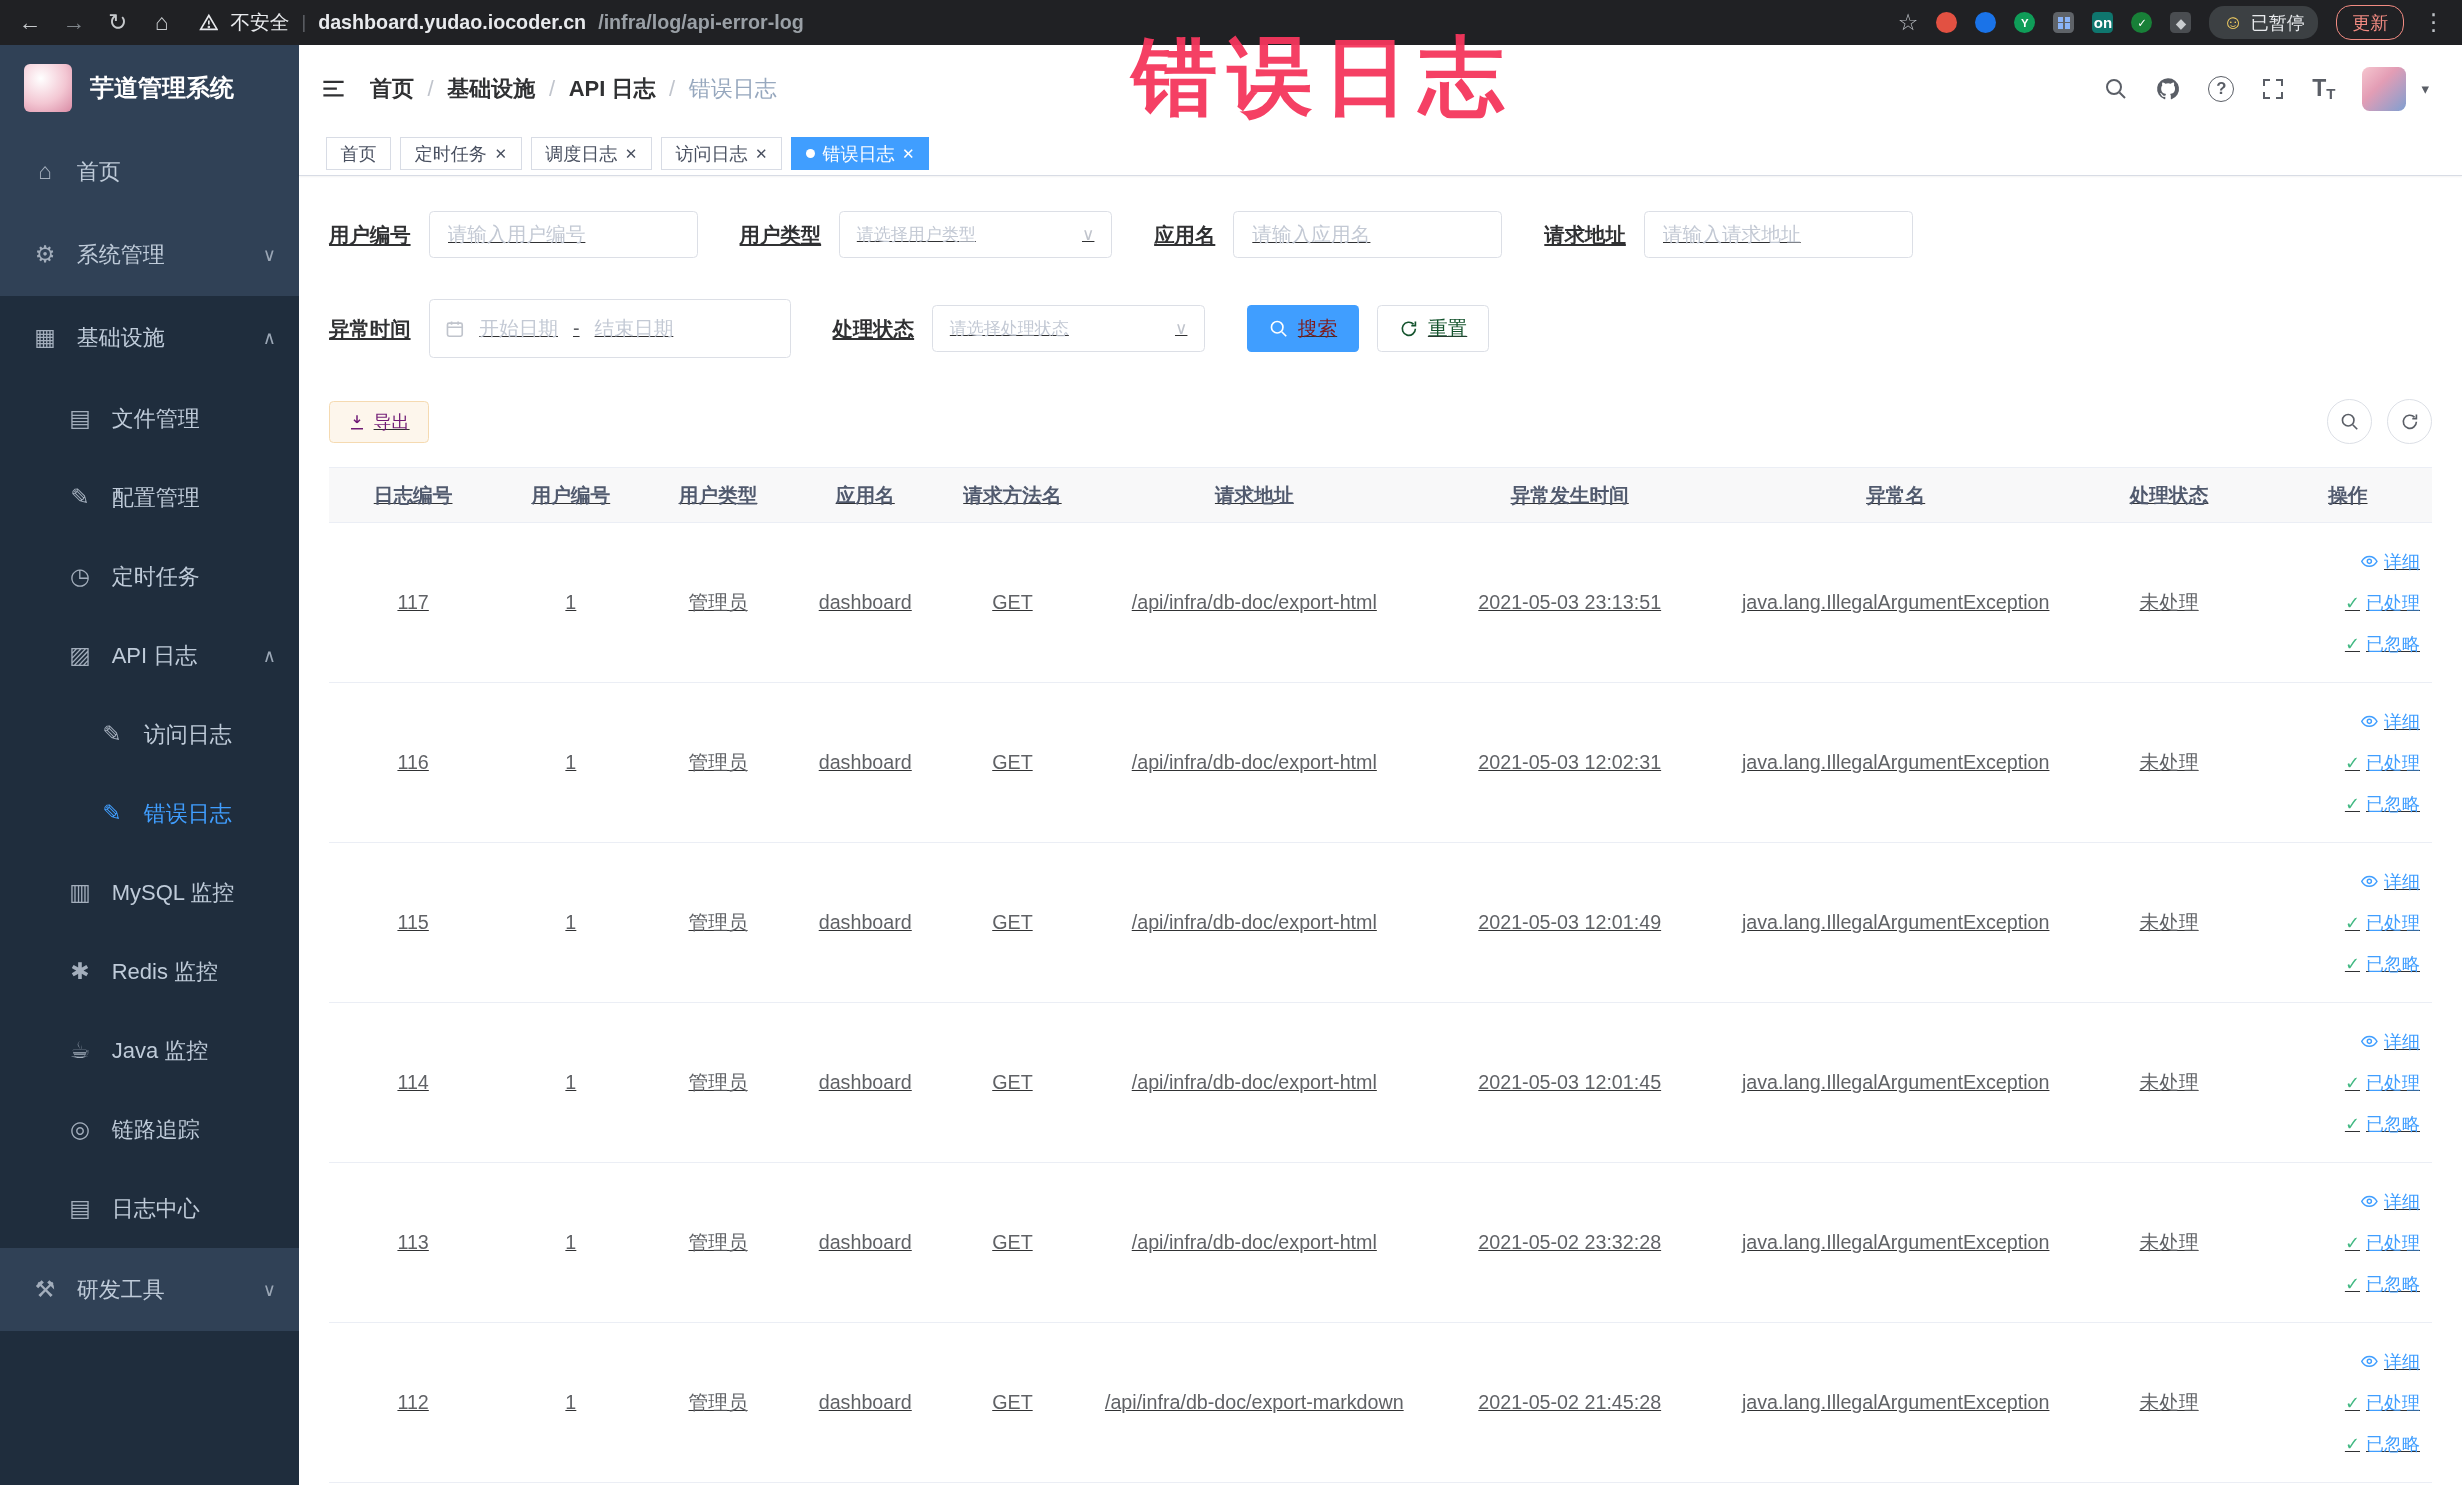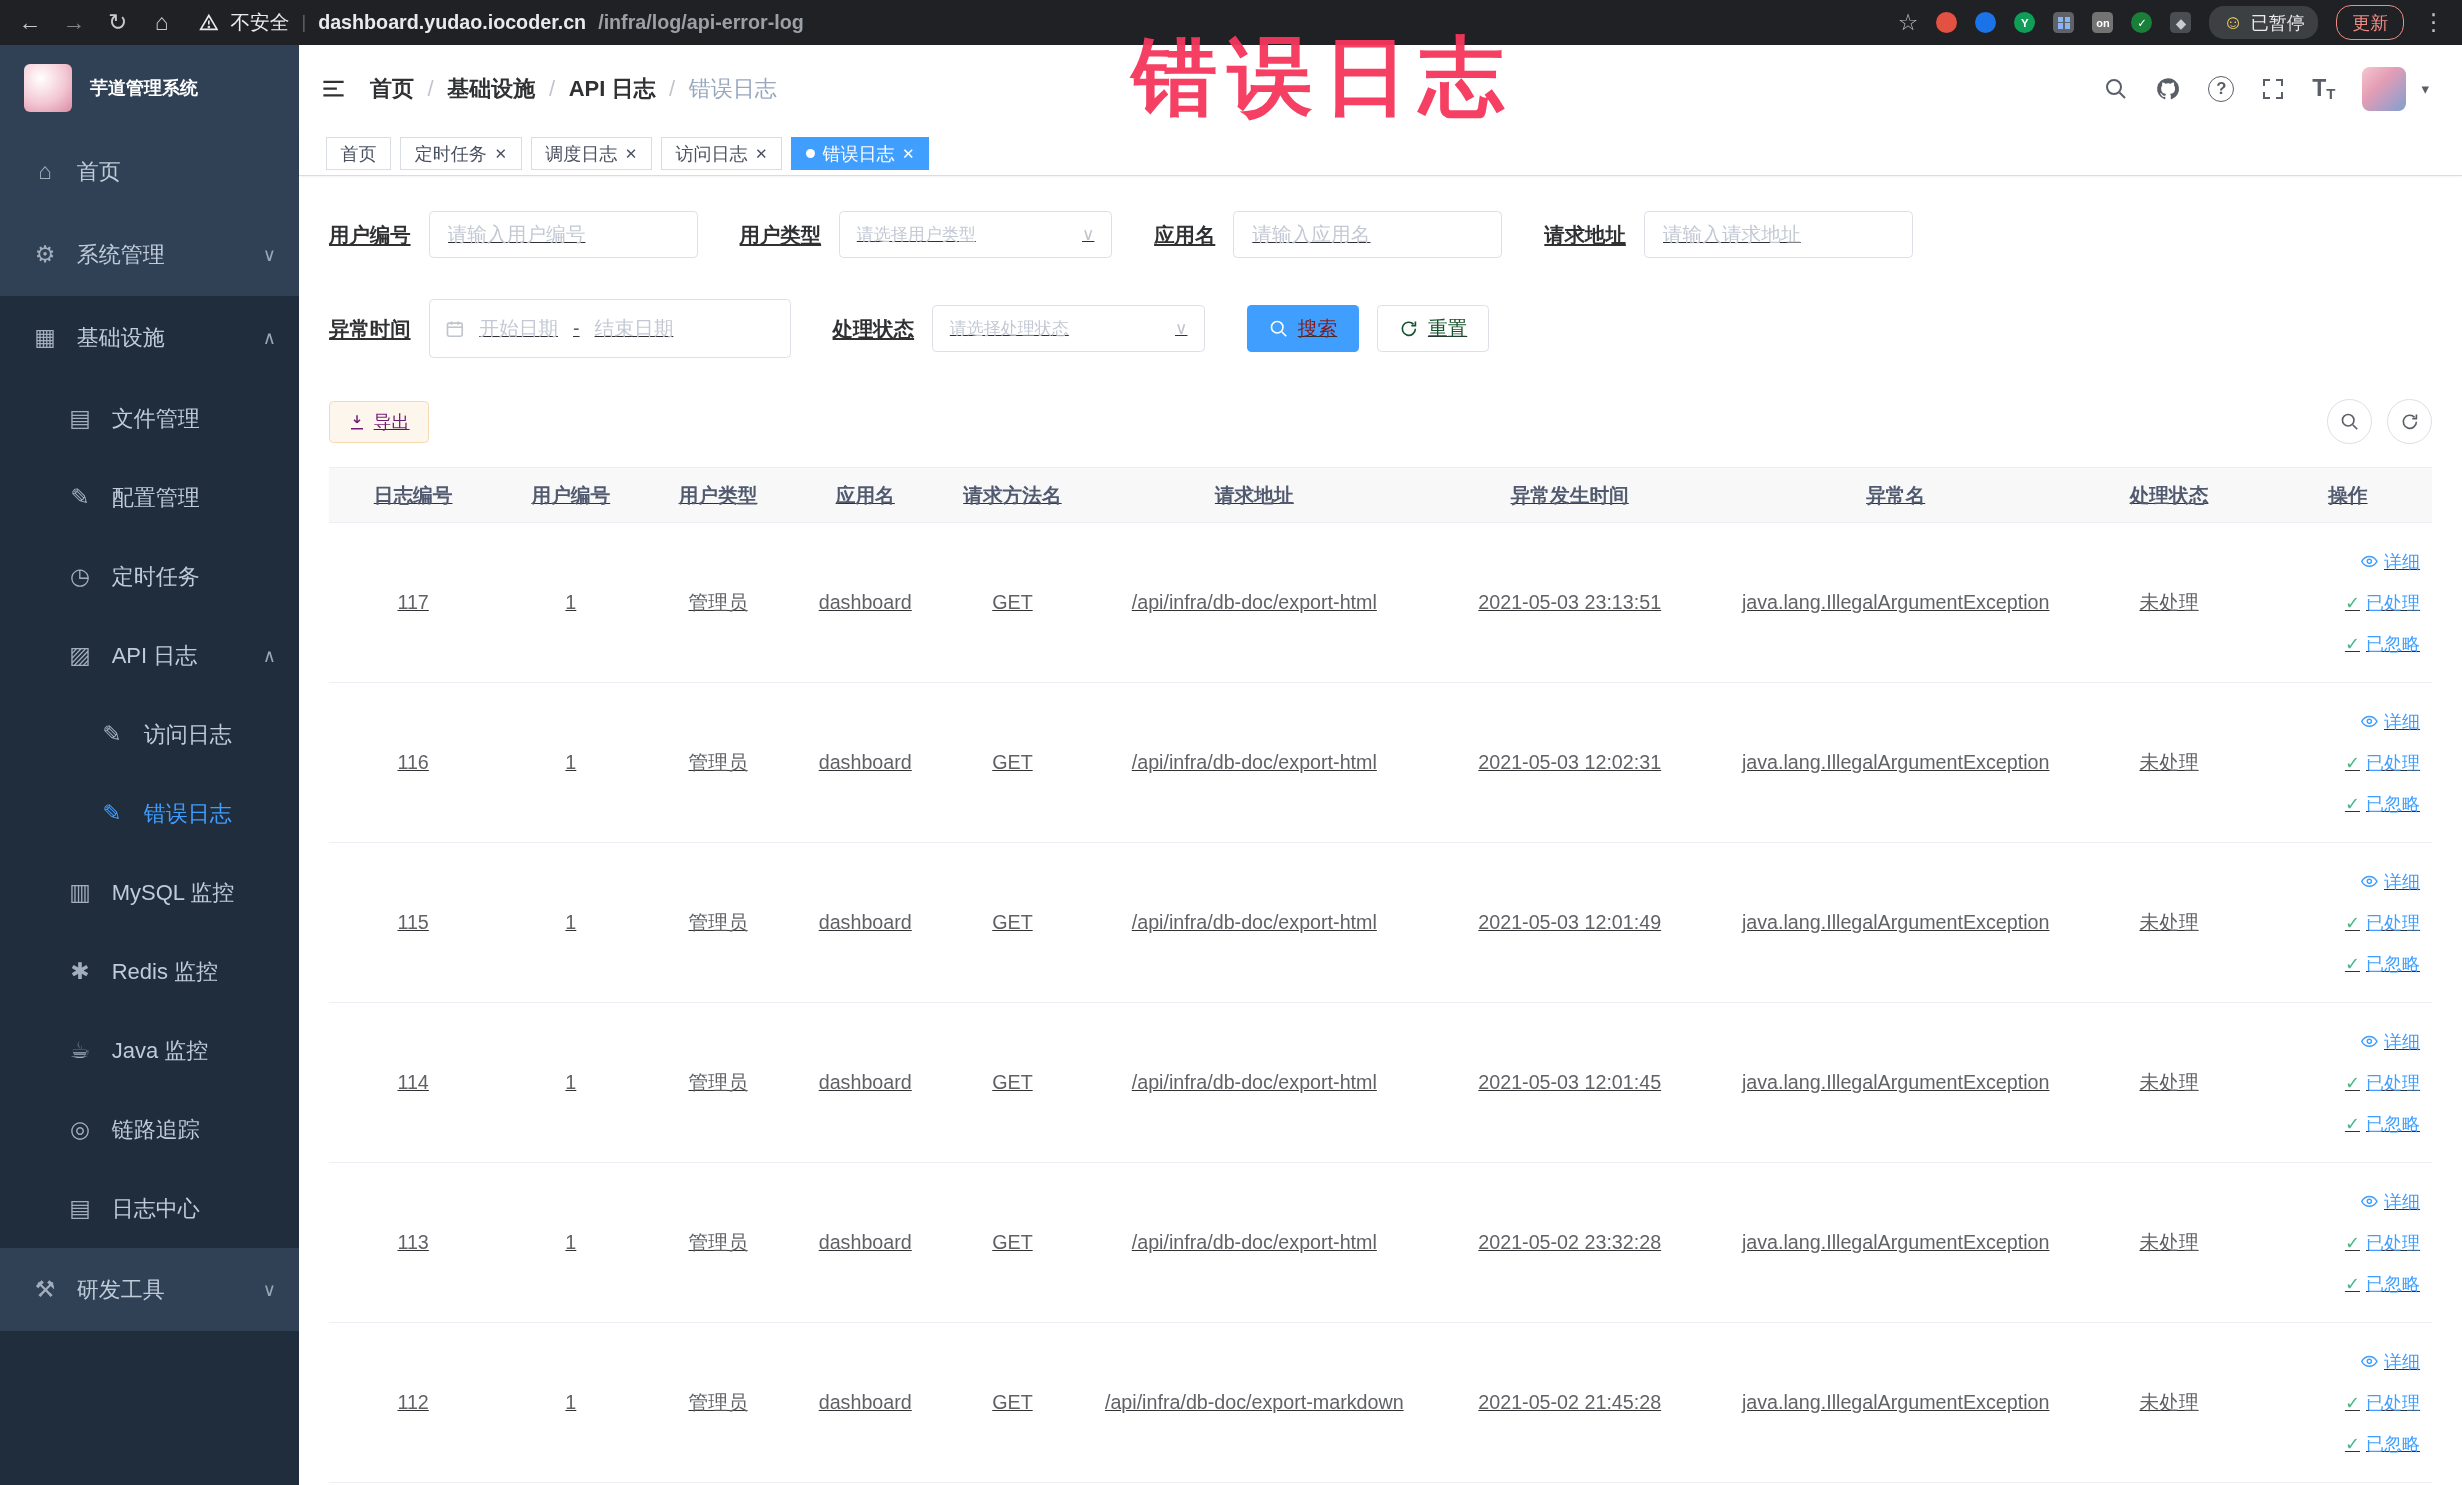--- a/index.html
+++ b/index.html
@@ -23,40 +23,40 @@
   .chrome-right { margin-left:auto; display:flex; align-items:center; gap:18px; }
   .star { font-size:23px; color:#bdc1c6; cursor:pointer; }
   .ext { width:21px; height:21px; border-radius:50%; display:flex; align-items:center;
     justify-content:center; font-size:11.4px; color:#fff; font-weight:700; cursor:pointer; }
   .ext-red { background:#e25142; }
   .ext-blue { background:#1a73e8; }
   .ext-green { background:#0f9d58; }
   .ext-grid { border-radius:4.5px; background:#5f6368; }
   .ext-grid .g { width:12px; height:12px; display:grid; grid-template-columns:5.3px 5.3px; gap:1.5px; }
   .ext-grid .g i { background:#8ab4f8; width:5.3px; height:5.3px; display:block; }
-  .ext-on { border-radius:4.5px; background:#737373; font-size:11px; }
+  .ext-on { border-radius:4.5px; background:#0f766e; font-size:15px; }
   .ext-tree { background:#188038; }
   .ext-puzzle { background:#4a4d51; border-radius:4.5px; color:#c9cccf; font-size:13.6px; }
   .pill { display:flex; align-items:center; gap:7.6px; background:#3c4043; border-radius:15px;
     padding:4.5px 13.6px; font-size:18px; color:#e8eaed; cursor:pointer; }
   .pill .face { color:#fdd663; font-size:19.7px; }
   .update { border:0.8px solid #f28b82; color:#f28b82; border-radius:15px; padding:4.5px 15px;
     font-size:18px; cursor:pointer; }
   .kebab { font-size:23px; color:#bdc1c6; cursor:pointer; }
 
   
   .app { position:absolute; top:45px; left:0; right:0; bottom:0; display:flex; }
 
   
   .sidebar { width:299px; flex-shrink:0; background:#1f2d3d; color:#bfcbd9;
     display:flex; flex-direction:column; overflow:hidden; }
   .logo { height:85px; background:#304156; display:flex; align-items:center; gap:18px; padding-left:24px; }
   .logo-img { width:48px; height:48px; border-radius:6px;
     background:radial-gradient(circle at 35% 30%, #ffffff, #f3c7d3 55%, #d98aa4); }
-  .logo-title { color:#fff; font-weight:700; font-size:18px;font-family:Liberation Serif, serif; }
+  .logo-title { color:#fff; font-weight:700; font-size:24px;font-family:Liberation Serif, serif; }
   .menu-item { display:flex; align-items:center; gap:16.7px; font-size:22px; cursor:pointer; }
   .lv0 { height:83px; padding:0 23px 0 30px; background:#304156; }
   .lv0.open { background:#1f2d3d; }
   .lv1 { height:79px; padding:0 23px 0 65px; background:#1f2d3d; }
   .lv2 { height:79px; padding:0 23px 0 97px; background:#1f2d3d; }
   .micon { width:30px; text-align:center; font-size:23px; color:#a3aebc; }
   .chev { margin-left:auto; font-size:18px; color:#9aa6b5; }
   .menu-item.active, .menu-item.active .micon { color:#409eff; }
   .sidebar-fill { flex:1; background:#1f2d3d; }
 

